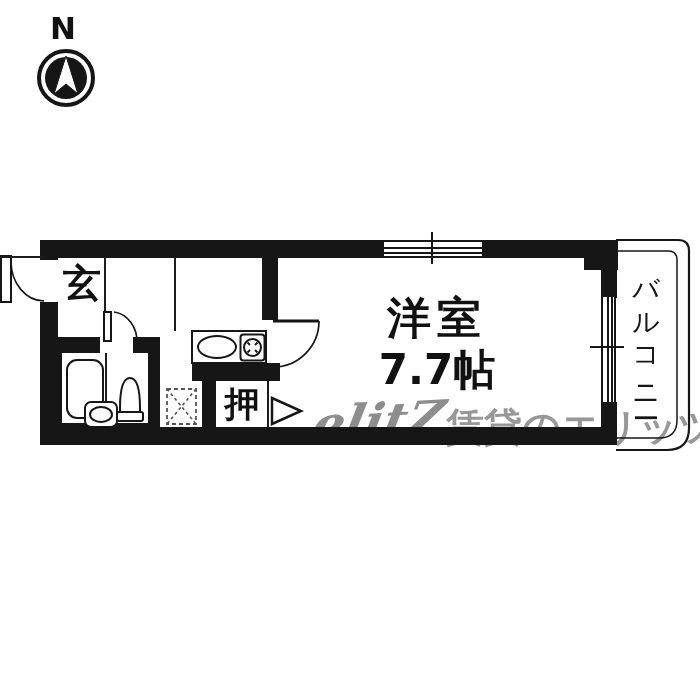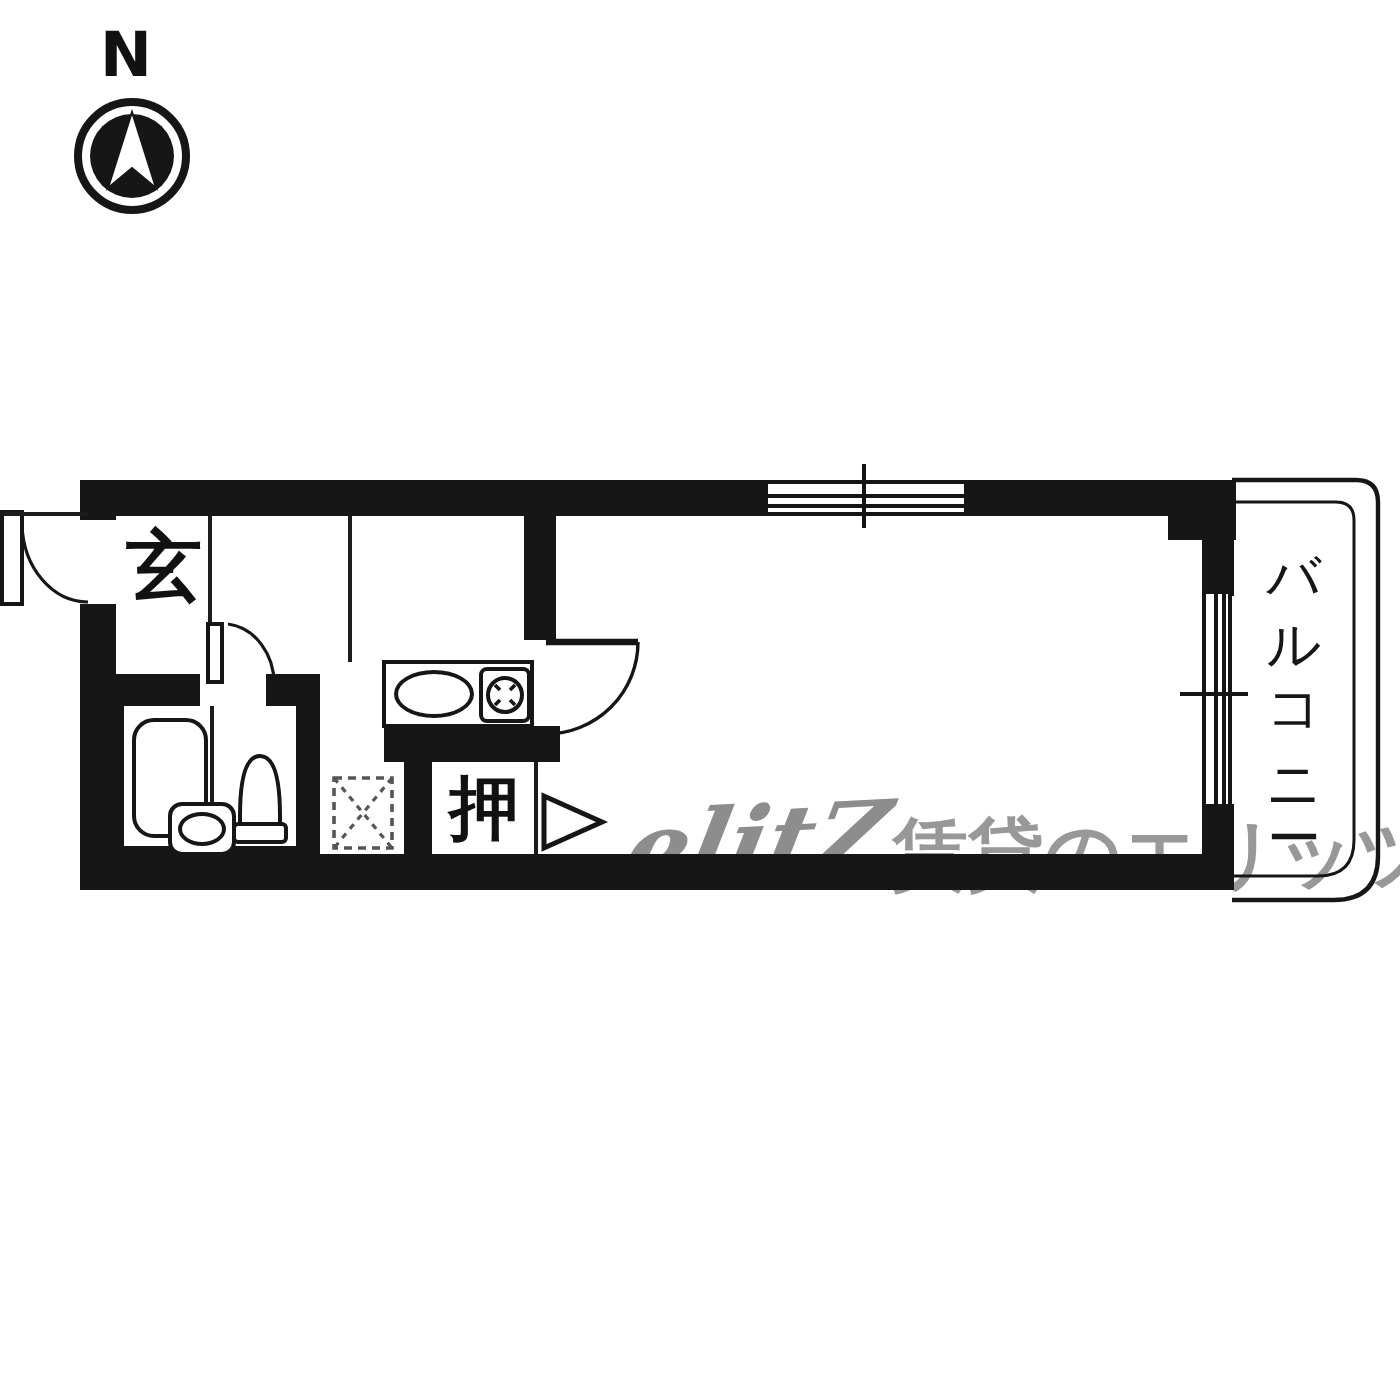--- a/index.html
+++ b/index.html
@@ -123,16 +123,18 @@
   </svg>
 
   <div class="lbl" style="left:50px;top:10px;font-size:31px;font-weight:700;">N</div>
   <svg class="abs" style="left:35px;top:47px;z-index:6;" width="62" height="62" viewBox="0 0 62 62">
     <circle cx="31" cy="31" r="27" fill="#fff" stroke="#161616" stroke-width="4"></circle>
     <circle cx="31" cy="31" r="21" fill="#161616"></circle>
     <polygon points="31,9 43,47 31,37 19,47" fill="#ffffff" stroke="#161616" stroke-width="1"></polygon>
   </svg>
 
   <div class="lbl" style="left:63px;top:258px;font-size:38px;font-weight:600;">玄</div>
+  <div class="lbl center" style="left:357px;top:294px;width:160px;height:48px;font-size:44px;font-weight:600;letter-spacing:6px;">洋室</div>
+  <div class="lbl center" style="left:357px;top:346px;width:160px;height:48px;font-size:42px;font-weight:600;">7.7帖</div>
   <div class="lbl center" style="left:216px;top:381px;width:52px;height:46px;font-size:35px;font-weight:600;">押</div>
   <div class="balcony-label" style="left:628px;top:258px;height:175px;">バルコニー</div>
 
 </div>
 
 </body></html>

